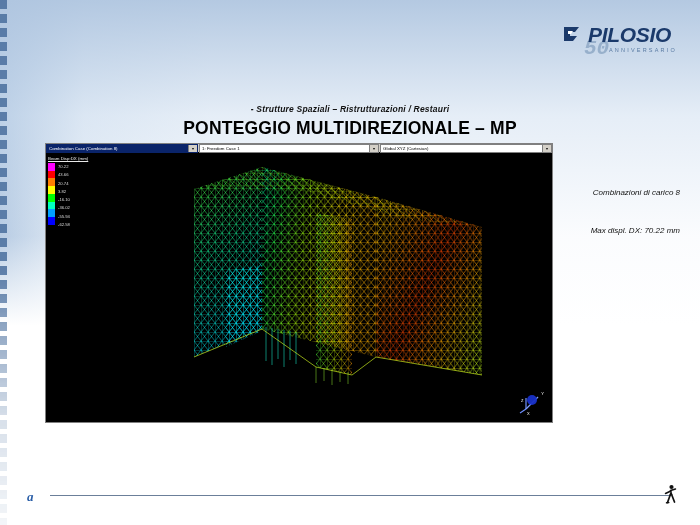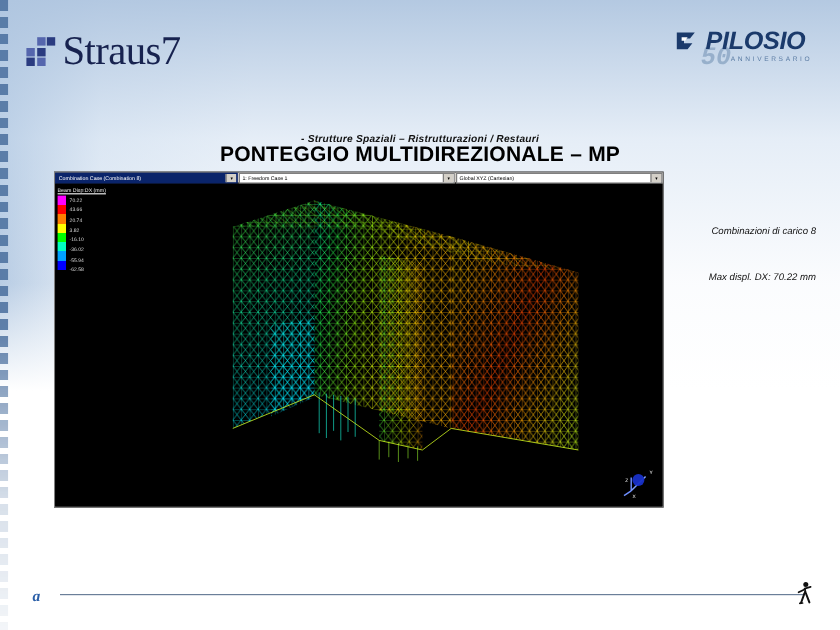--- a/index.html
+++ b/index.html
@@ -55,21 +55,21 @@
     font-family:"Liberation Sans",sans-serif;font-size:5.5px;
     letter-spacing:2.2px;color:#5a7ba3;line-height:1;
   }
 
   
   .title{
     position:absolute;left:0;right:0;top:86px;text-align:center;
     font-size:17.5px;font-weight:bold;color:#000;letter-spacing:.2px;margin-top:32px;
   }
   .subtitle{
-    position:absolute;left:0;right:0;top:110px;text-align:center;
+    position:absolute;left:0;right:0;top:104px;text-align:center;
     font-size:8.5px;font-style:italic;font-weight:bold;color:#111;letter-spacing:.2px;
   }
 
   
   .app{
     position:absolute;left:45px;top:143px;width:508px;height:280px;
     background:#000;border:1px solid #808080;box-sizing:border-box;
   }
   .toolbar{
     position:absolute;left:0;top:0;right:0;height:9px;
@@ -147,34 +147,20 @@
   }
   .footer-walker{position:absolute;right:22px;bottom:21px;width:18px;height:20px;}
 </style>
 </head>
 <body>
 
 <div class="slide">
 
   <div class="left-rail fade"></div>
 
-  <div class="straus7">
-    <span class="s7-mark">
-      <i class="off"></i>
-        <i class="lt"></i>
-        <i></i>
-      <i class="lt"></i>
-        <i></i>
-        <i class="off"></i>
-      <i></i>
-        <i class="lt"></i>
-        <i class="off"></i>
-    </span>
-    <span class="s7-word">Straus7</span>
-  </div>
 
   <div class="pilosio">
     <svg class="pil-mark" viewBox="0 0 22 20">
       <path d="M2 1 h15 l-4 5 h-5 v4 h7 l-4 5 h-9 z" fill="#1b3a6b"></path>
       <path d="M6 5 h5 l-2 3 h-3 z" fill="#ffffff"></path>
     </svg>
     <span class="pil-fifty">50</span>
     <span class="pil-name">PILOSIO</span>
     <span class="pil-sub">ANNIVERSARIO</span>
   </div>

